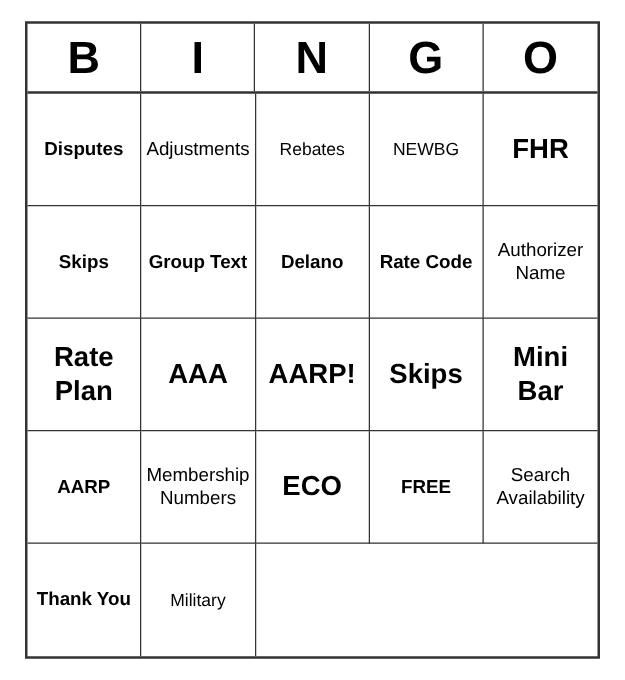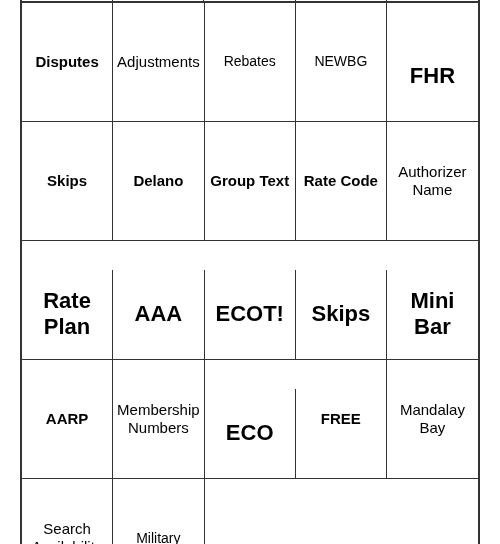--- a/index.html
+++ b/index.html
@@ -50,21 +50,20 @@
     }
     .bingo-cell:nth-child(5n) {
       border-right: none;
     }
     .bingo-cell:nth-child(n+21) {
       border-bottom: none;
     }
     .cell-large {
       font-size: 22px;
       font-weight: bold;
-      margin-top: 29px;
     }
     .cell-medium {
       font-size: 15px;
       font-weight: bold;
     }
     .cell-small {
       font-size: 15px;
     }
   </style>
 </head>
@@ -78,30 +77,30 @@
       <div class="bingo-header-cell">G</div>
       <div class="bingo-header-cell">O</div>
     </div>
   <div class="bingo-grid">
   <div class="bingo-cell cell-medium">Disputes</div>
       <div class="bingo-cell cell-small">Adjustments</div>
       <div class="bingo-cell">Rebates</div>
       <div class="bingo-cell">NEWBG</div>
       <div class="bingo-cell cell-large">FHR</div>
       <div class="bingo-cell cell-medium">Skips</div>
+      <div class="bingo-cell cell-medium">Group Text</div>
       <div class="bingo-cell cell-medium">Delano</div>
-      <div class="bingo-cell cell-medium">Group Text</div>
       <div class="bingo-cell cell-medium">Rate Code</div>
       <div class="bingo-cell cell-small">Authorizer Name</div>
       <div class="bingo-cell cell-large">Rate Plan</div>
       <div class="bingo-cell cell-large">AAA</div>
-      <div class="bingo-cell cell-large">ECOT!</div>
+      <div class="bingo-cell cell-large">AARP!</div>
       <div class="bingo-cell cell-large">Skips</div>
       <div class="bingo-cell cell-large">Mini Bar</div>
       <div class="bingo-cell cell-medium">AARP</div>
       <div class="bingo-cell cell-small">Membership Numbers</div>
       <div class="bingo-cell cell-large">ECO</div>
       <div class="bingo-cell cell-medium">FREE</div>
-      <div class="bingo-cell cell-small">Mandalay Bay</div>
       <div class="bingo-cell cell-small">Search Availability</div>
+      <div class="bingo-cell cell-medium">Thank You</div>
       <div class="bingo-cell">Military</div>
     </div>
 </div>
 
 </body></html>

